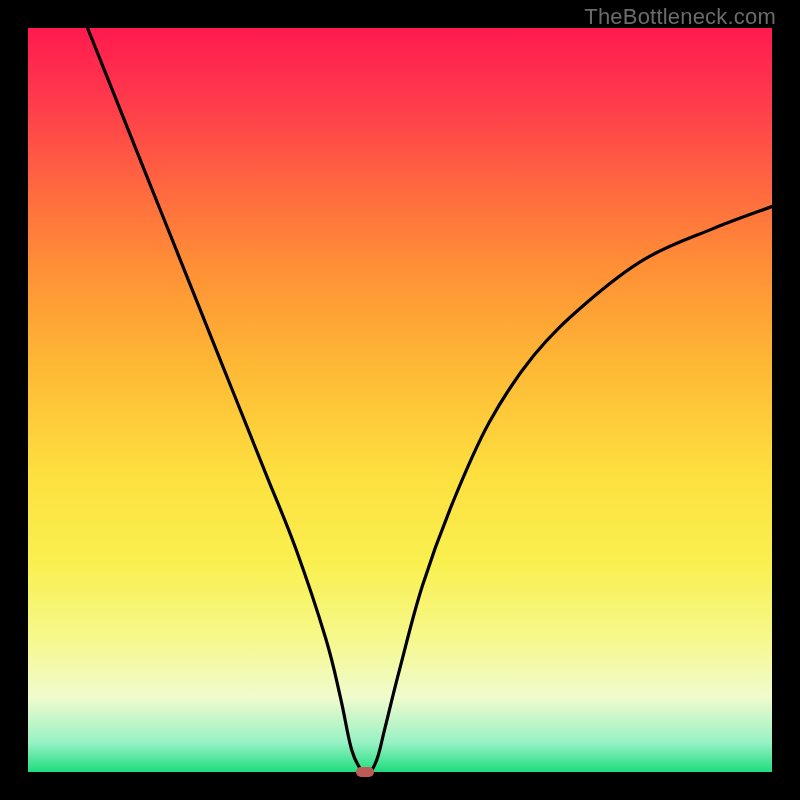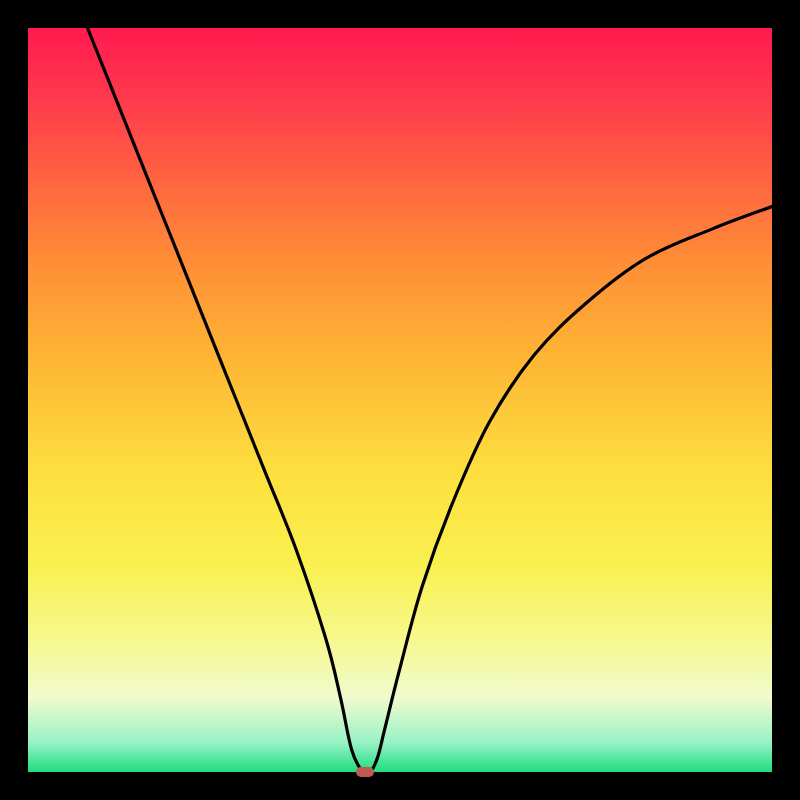--- a/index.html
+++ b/index.html
@@ -60,19 +60,20 @@
     height: 10px;
     border-radius: 6px;
     background: #bd5a55;
     transform: translate(-50%, -50%);
   }
 </style>
 </head>
 <body>
 
 <div class="frame">
+  <div class="watermark">TheBottleneck.com</div>
   <div class="plot">
     <svg class="curve" viewBox="0 0 744 744" preserveAspectRatio="none">
       <path id="curve-path" fill="none" stroke="#000" stroke-width="3.2" stroke-linejoin="round" stroke-linecap="round" d="M 59.52 0.00 C 64.88 13.39, 78.57 47.62, 89.28 74.40 C 99.99 101.18, 108.33 122.02, 119.04 148.80 C 129.75 175.58, 138.09 196.42, 148.80 223.20 C 159.51 249.98, 167.85 270.82, 178.56 297.60 C 189.27 324.38, 197.61 345.22, 208.32 372.00 C 219.03 398.78, 227.37 419.62, 238.08 446.40 C 248.79 473.18, 257.13 491.34, 267.84 520.80 C 278.55 550.26, 289.56 583.30, 297.60 610.08 C 305.64 636.86, 307.79 649.51, 312.48 669.60 C 317.17 689.69, 319.62 708.29, 323.64 721.68 C 327.66 735.07, 331.45 739.98, 334.80 744.00 C 338.15 748.02, 339.56 746.68, 342.24 744.00 C 344.92 741.32, 347.00 737.16, 349.68 729.12 C 352.36 721.08, 353.10 715.43, 357.12 699.36 C 361.14 683.29, 365.30 665.28, 372.00 639.84 C 378.70 614.40, 384.95 587.46, 394.32 558.00 C 403.69 528.54, 412.03 505.62, 424.08 476.16 C 436.13 446.70, 446.55 421.10, 461.28 394.32 C 476.01 367.54, 488.51 348.79, 505.92 327.36 C 523.33 305.93, 537.91 292.69, 558.00 275.28 C 578.09 257.87, 594.75 244.03, 617.52 230.64 C 640.29 217.25, 661.71 210.25, 684.48 200.88 C 707.25 191.51, 733.29 182.58, 744.00 178.56"></path>
     </svg>
     <div id="minpt" class="minpoint" style="left: 337.032px; top: 744px;"></div>
   </div>
 </div>
 
 </body></html>

